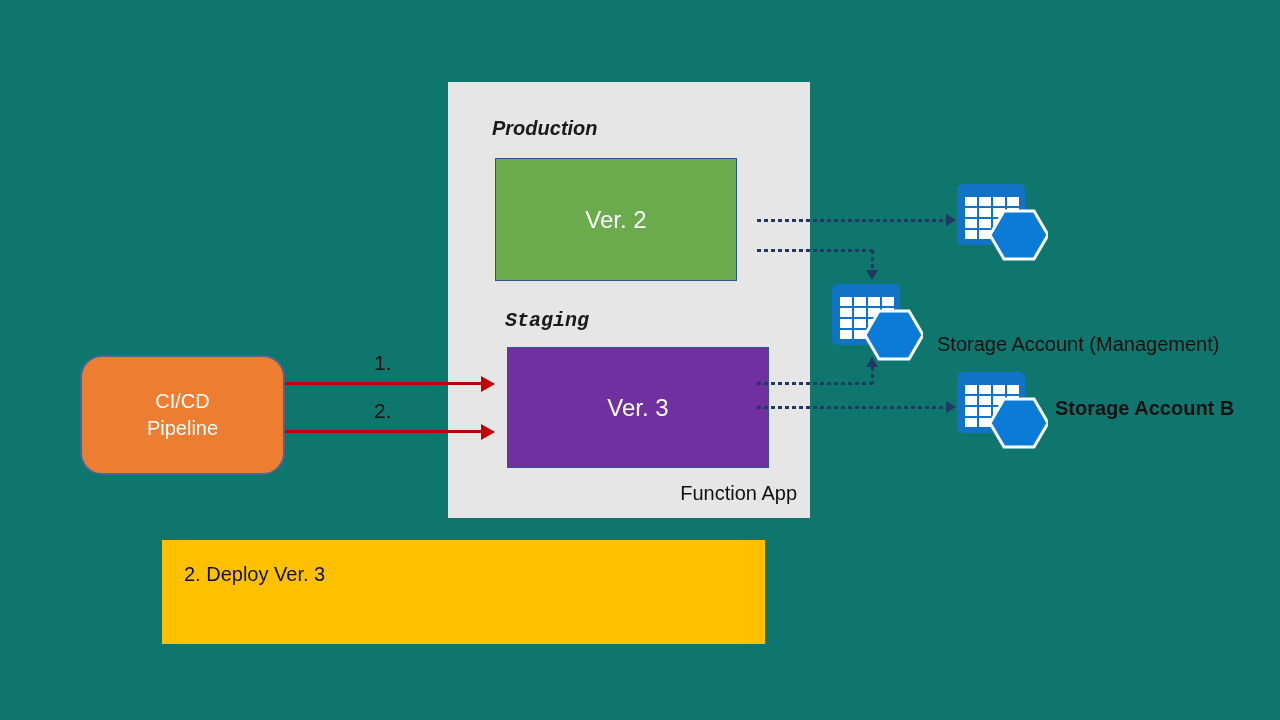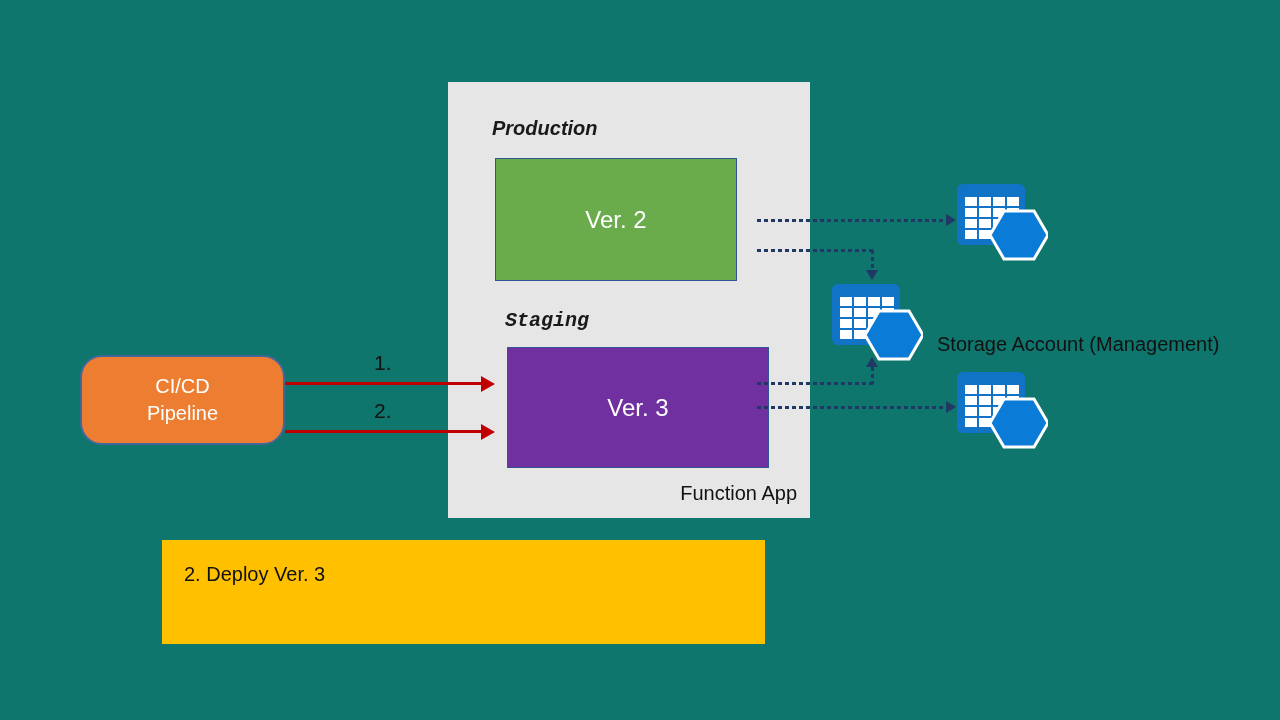--- a/index.html
+++ b/index.html
@@ -17,21 +17,21 @@
   .slot{
     display:flex;align-items:center;justify-content:center;
     color:#ffffff;font-size:24px;border:1px solid #2F5597;box-sizing:border-box;
   }
   #production-slot{left:495px;top:158px;width:242px;height:123px;background:#6AAB4C;}
   #staging-slot{left:507px;top:347px;width:262px;height:121px;background:#7030A0;}
   #fa-label{right:483px;top:482px;font-size:20px;color:#111;}
 
   
   #pipeline-box{
-    left:80px;top:355px;width:205px;height:90px;background:#ED7D31;
+    left:80px;top:355px;width:205px;height:120px;background:#ED7D31;
     border:2px solid #44679B;border-radius:22px;box-sizing:border-box;
     display:flex;align-items:center;justify-content:center;
   }
   #pipeline-box .lbl{width:100px;text-align:center;color:#fff;font-size:20px;line-height:27px;}
 
   
   .red-line{height:3px;background:#C00000;}
   .red-head{width:0;height:0;border-left:14px solid #C00000;border-top:8px solid transparent;border-bottom:8px solid transparent;}
   #arrow1-line{left:285px;top:382px;width:196px;}
   #arrow1-head{left:481px;top:376px;}
@@ -186,17 +186,18 @@
         <rect x="9" y="46" width="12" height="9"></rect>
           <rect x="23" y="46" width="12" height="9"></rect>
           <rect x="37" y="46" width="12" height="9"></rect>
           <rect x="51" y="46" width="12" height="9"></rect>
       </g>
       <polygon points="34,51 48,27 78,27 92,51 78,75 48,75" fill="#0B7BD8" stroke="#ffffff" stroke-width="3"></polygon>
     </svg>
   </div>
 
   <div id="storage-m-label" class="abs storage-label">Storage Account (Management)</div>
+  <div id="storage-b-label" class="abs storage-label bold">Storage Account B</div>
 
   <div id="callout-box" class="abs"></div>
   <div id="callout-text" class="abs">2. Deploy Ver. 3</div>
 
 </div>
 
 </body></html>

